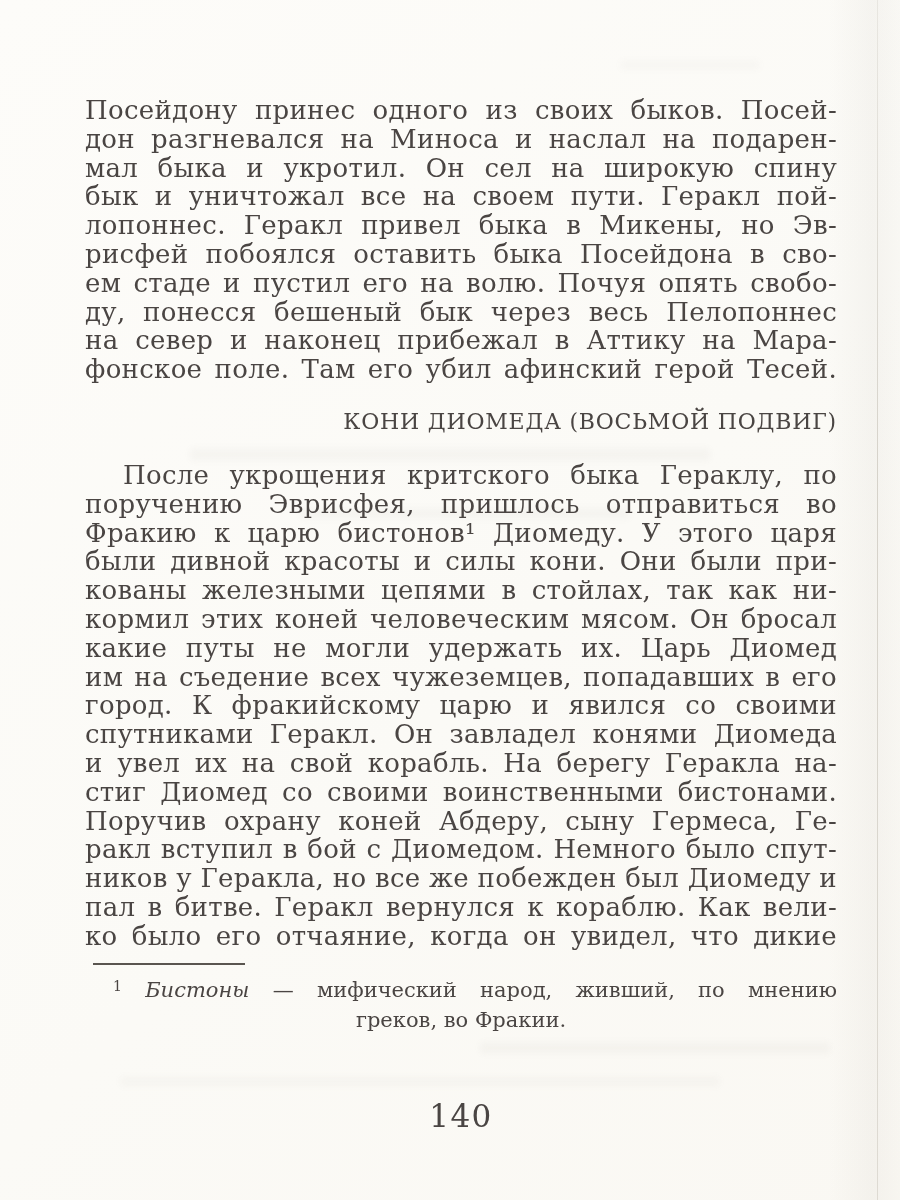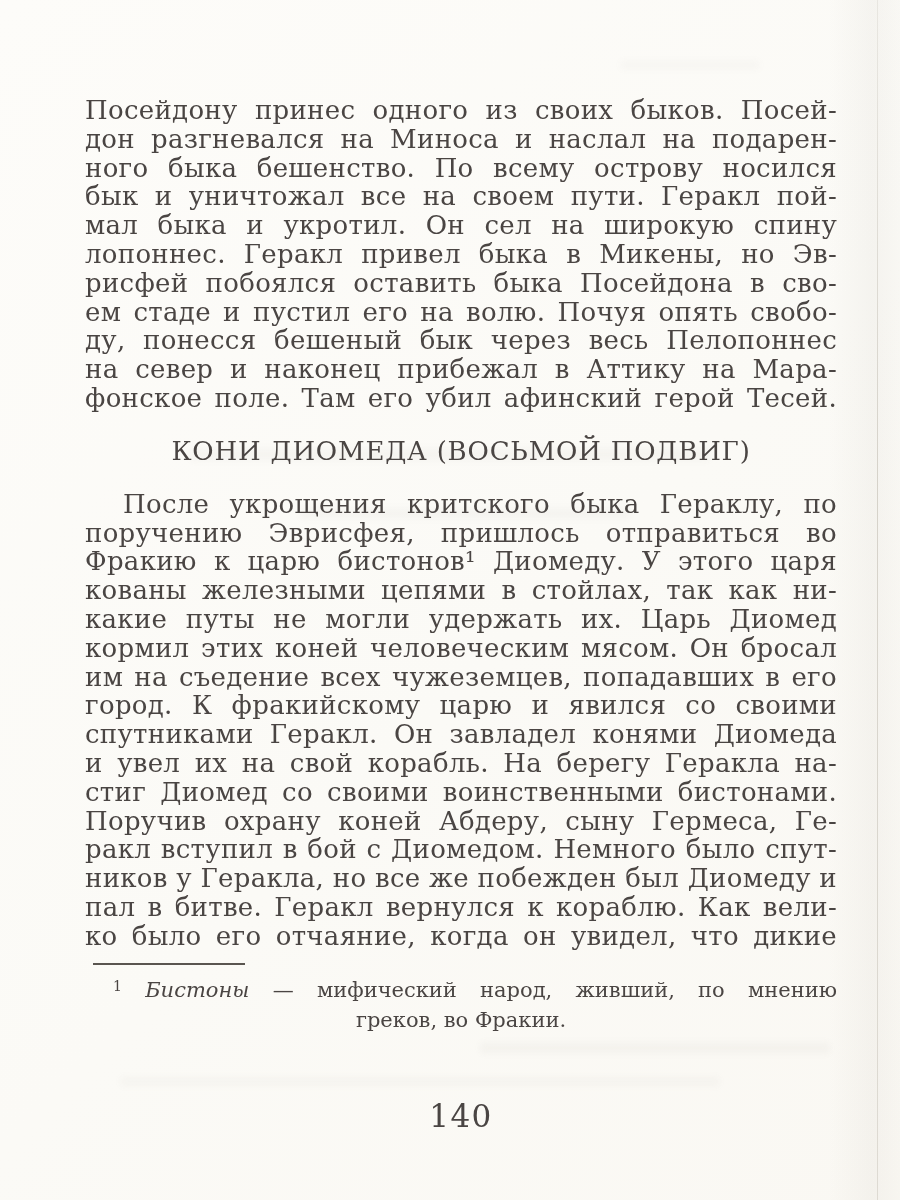--- a/index.html
+++ b/index.html
@@ -52,23 +52,23 @@
     line-height: 28.8px;
     height: 28.8px;
     white-space: normal;
   }
   .para-continuation {
     margin-top: 96px;
   }
   .line.indent { text-indent: 38px; }
   .heading {
     margin: 22px 0 0 0;
-    font-size: 26px;
+    font-size: 22px;
     font-weight: normal;
-    text-align: center;
+    text-align: right;
     letter-spacing: 0.8px;
     line-height: 32px;
     color: #4a4543;
   }
   .para-main {
     margin-top: 23px;
   }
   .footnote {
     margin-top: 12px;
   }
@@ -127,40 +127,40 @@
   <div class="ghost ghost-2"></div>
   <div class="ghost ghost-3"></div>
   <div class="ghost ghost-4"></div>
   <div class="ghost ghost-5"></div>
 
   <div class="text-column">
 
     <div class="para para-continuation">
       <div class="line">Посейдону принес одного из своих быков. Посей-</div>
       <div class="line">дон разгневался на Миноса и наслал на подарен-</div>
-      <div class="line">ного быка бешенство. По всему острову носился</div>
+      <div class="line">мал быка и укротил. Он сел на широкую спину</div>
       <div class="line">бык и уничтожал все на своем пути. Геракл пой-</div>
-      <div class="line">мал быка и укротил. Он сел на широкую спину</div>
       <div class="line">лопоннес. Геракл привел быка в Микены, но Эв-</div>
       <div class="line">рисфей побоялся оставить быка Посейдона в сво-</div>
       <div class="line">ем стаде и пустил его на волю. Почуя опять свобо-</div>
       <div class="line">ду, понесся бешеный бык через весь Пелопоннес</div>
       <div class="line">на север и наконец прибежал в Аттику на Мара-</div>
       <div class="line">фонское поле. Там его убил афинский герой Тесей.</div>
     </div>
 
     <h2 class="heading">КОНИ ДИОМЕДА (ВОСЬМОЙ ПОДВИГ)</h2>
 
     <div class="para para-main">
       <div class="line indent">После укрощения критского быка Гераклу, по</div>
       <div class="line">поручению Эврисфея, пришлось отправиться во</div>
       <div class="line">Фракию к царю бистонов¹ Диомеду. У этого царя</div>
+      <div class="line">были дивной красоты и силы кони. Они были при-</div>
       <div class="line">кованы железными цепями в стойлах, так как ни-</div>
+      <div class="line">кормил этих коней человеческим мясом. Он бросал</div>
       <div class="line">какие путы не могли удержать их. Царь Диомед</div>
-      <div class="line">кормил этих коней человеческим мясом. Он бросал</div>
       <div class="line">им на съедение всех чужеземцев, попадавших в его</div>
       <div class="line">город. К фракийскому царю и явился со своими</div>
       <div class="line">спутниками Геракл. Он завладел конями Диомеда</div>
       <div class="line">и увел их на свой корабль. На берегу Геракла на-</div>
       <div class="line">стиг Диомед со своими воинственными бистонами.</div>
       <div class="line">Поручив охрану коней Абдеру, сыну Гермеса, Ге-</div>
       <div class="line">ракл вступил в бой с Диомедом. Немного было спут-</div>
       <div class="line">ников у Геракла, но все же побежден был Диомеду и</div>
       <div class="line">пал в битве. Геракл вернулся к кораблю. Как вели-</div>
       <div class="line">ко было его отчаяние, когда он увидел, что дикие</div>

